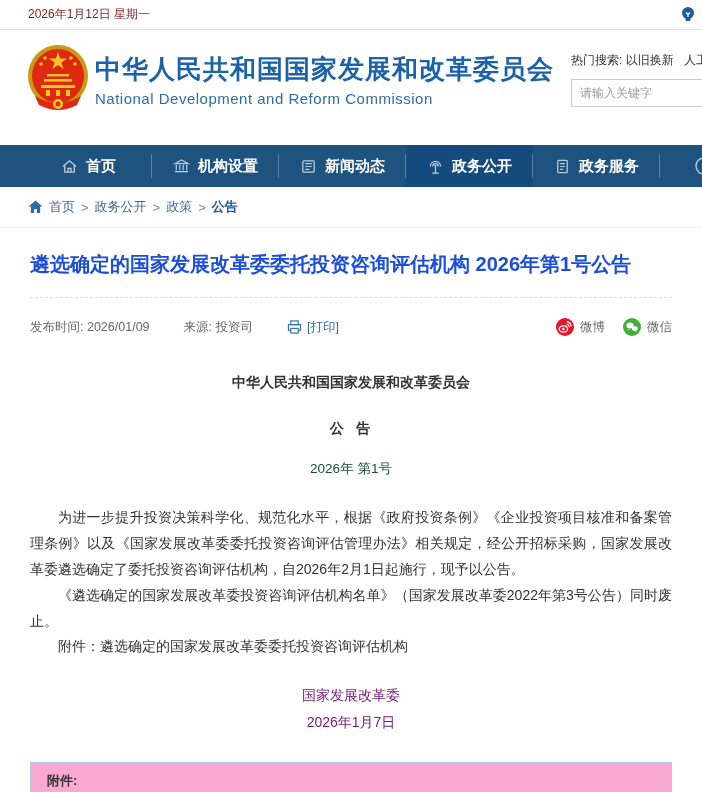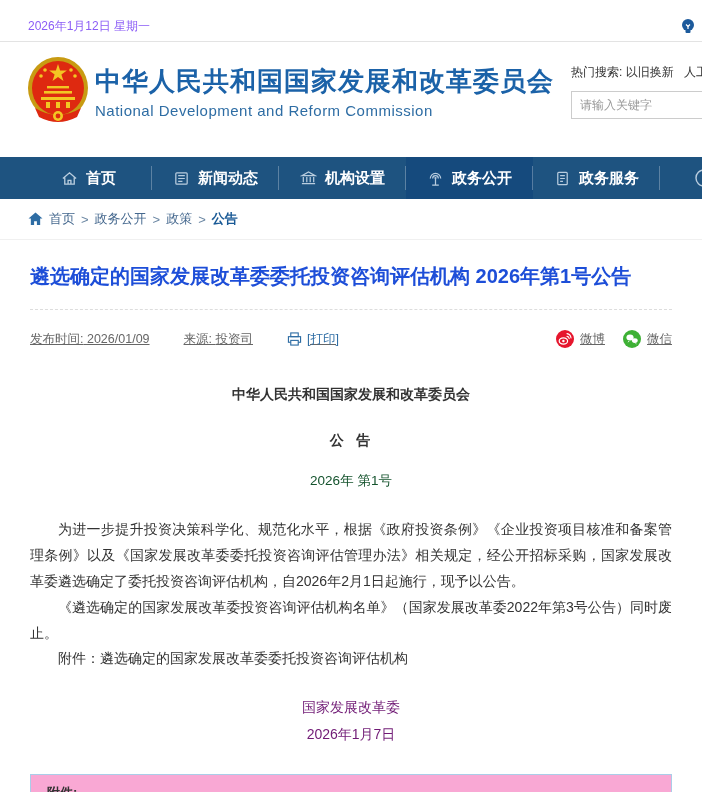--- a/index.html
+++ b/index.html
@@ -1,20 +1,20 @@
 <!DOCTYPE html>
 <html><head>
 <meta charset="utf-8">
 <style>
   html,body{margin:0;padding:0;overflow:hidden;}
   body{width:702px;height:792px;background:#fff;font-family:"Liberation Sans","DejaVu Sans",sans-serif;color:#333;}
   .page{position:relative;width:702px;height:792px;overflow:hidden;}
 
   
-  .topbar{height:29px;border-bottom:1px solid #e3e3e3;display:flex;align-items:center;justify-content:space-between;padding:12px 4px 0 28px;font-size:12px;color:#8b5cf6;}
+  .topbar{height:29px;border-bottom:1px solid #e3e3e3;display:flex;align-items:center;justify-content:space-between;padding:0 4px 0 28px;font-size:12px;color:#7f1d1d;}
   .topbar .bulb{margin-right:2px;cursor:pointer;display:flex;}
 
   
   .header{position:relative;height:115px;background:#fff;}
   .emblem{position:absolute;left:27px;top:14px;}
   .brand{position:absolute;left:95px;top:22px;}
   .brand .cn{font-size:26px;font-weight:bold;color:#1b62a8;letter-spacing:1px;white-space:nowrap;}
   .brand .en{font-size:15px;color:#2e6da4;letter-spacing:.5px;margin-top:3px;white-space:nowrap;}
   .searchbox{position:absolute;left:571px;top:22px;width:150px;}
   .hotline{font-size:12px;color:#333;white-space:nowrap;}
@@ -35,21 +35,21 @@
   
   .crumbs{height:40px;display:flex;align-items:center;gap:6px;padding-left:28px;font-size:13px;color:#45688e;border-bottom:1px solid #f0f0f0;}
   .crumbs .sep{color:#6b87a3;}
   .crumbs .crumb{cursor:pointer;}
   .crumbs .crumb.last{font-weight:bold;color:#1a5a96;}
 
   
   .content{padding:0 30px;}
   .art-title{margin-top:23px;font-size:20px;font-weight:bold;color:#1d4ed8;line-height:1.35;}
   .dashes{border-bottom:1px dashed #ddd;margin-top:19px;}
-  .meta{display:flex;align-items:center;margin-top:20px;font-size:12.5px;color:#666;text-decoration:underline;}
+  .meta{display:flex;align-items:center;margin-top:20px;font-size:12.5px;color:#666;}
   .meta .m-item{margin-right:34px;white-space:nowrap;}
   .meta .print{display:flex;align-items:center;gap:5px;color:#2e6da4;cursor:pointer;}
   .meta .share{margin-left:auto;display:flex;align-items:center;gap:18px;}
   .share .sh{display:flex;align-items:center;gap:6px;color:#666;cursor:pointer;}
 
   .doc-head{text-align:center;}
   .doc-org{margin-top:38px;font-size:14px;font-weight:bold;color:#333;}
   .doc-type{margin-top:28px;font-size:14px;font-weight:bold;color:#333;letter-spacing:2px;font-family:Liberation Mono, monospace;}
   .doc-num{margin-top:22px;font-size:13.5px;color:#14532d;}
   .body-text{margin-top:27px;font-size:14px;line-height:1.85;text-align:justify;color:#333;}
@@ -118,30 +118,30 @@
 
   <div class="nav">
     <div class="nav-item">
       <svg width="17" height="17" viewBox="0 0 18 18">
         <path d="M2,9 L9,3 L16,9 M4,8 V15 H14 V8 M7.5,15 V11 H10.5 V15" stroke="#d5e3f0" stroke-width="1.4" fill="none"></path>
       </svg>
       <span>首页</span>
     </div>
     <div class="nav-item">
       <svg width="17" height="17" viewBox="0 0 18 18">
+        <path d="M2,6 L9,2 L16,6 Z M3.5,7.5 V13 M7.2,7.5 V13 M10.8,7.5 V13 M14.5,7.5 V13 M2,14.5 H16" stroke="#d5e3f0" stroke-width="1.3" fill="none"></path>
+      </svg>
+      <span>机构设置</span>
+    </div>
+    <div class="nav-item">
+      <svg width="17" height="17" viewBox="0 0 18 18">
         <rect x="3" y="3" width="12" height="12" rx="1" stroke="#d5e3f0" stroke-width="1.3" fill="none"></rect>
         <path d="M5.5,6 H12.5 M5.5,9 H12.5 M5.5,12 H10" stroke="#d5e3f0" stroke-width="1.2" fill="none"></path>
       </svg>
       <span>新闻动态</span>
-    </div>
-    <div class="nav-item">
-      <svg width="17" height="17" viewBox="0 0 18 18">
-        <path d="M2,6 L9,2 L16,6 Z M3.5,7.5 V13 M7.2,7.5 V13 M10.8,7.5 V13 M14.5,7.5 V13 M2,14.5 H16" stroke="#d5e3f0" stroke-width="1.3" fill="none"></path>
-      </svg>
-      <span>机构设置</span>
     </div>
     <div class="nav-item active">
       <svg width="17" height="17" viewBox="0 0 18 18">
         <path d="M3.5,9 a5.5,5.5 0 0 1 11,0 M6,9 a3,3 0 0 1 6,0" stroke="#d5e3f0" stroke-width="1.3" fill="none"></path>
         <circle cx="9" cy="8.6" r="1.2" fill="#d5e3f0"></circle>
         <path d="M9,9.5 V16 M5.5,16 H12.5" stroke="#d5e3f0" stroke-width="1.3" fill="none"></path>
       </svg>
       <span>政务公开</span>
     </div>
     <div class="nav-item">

